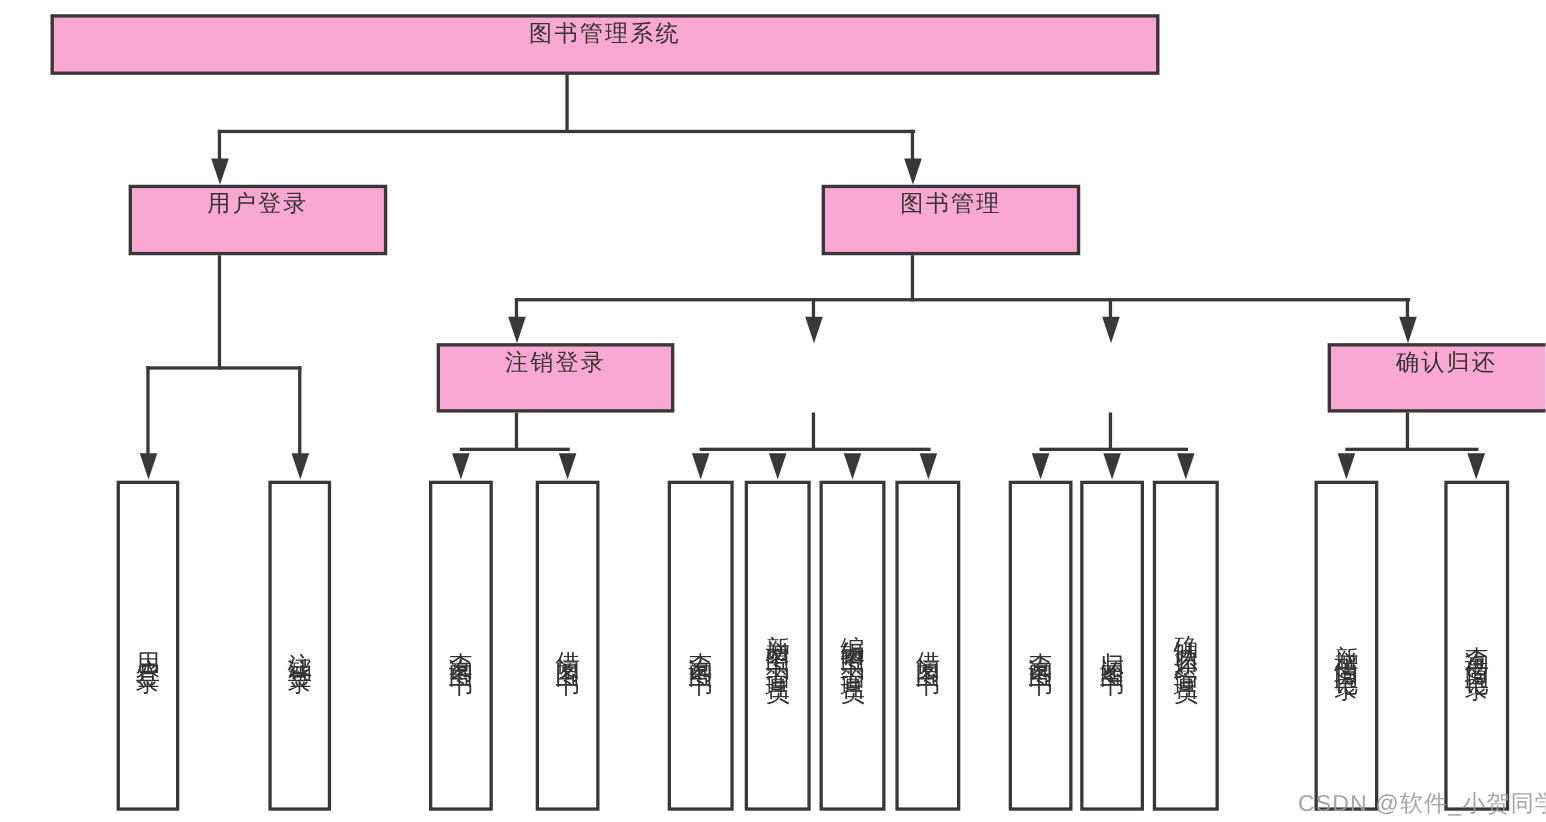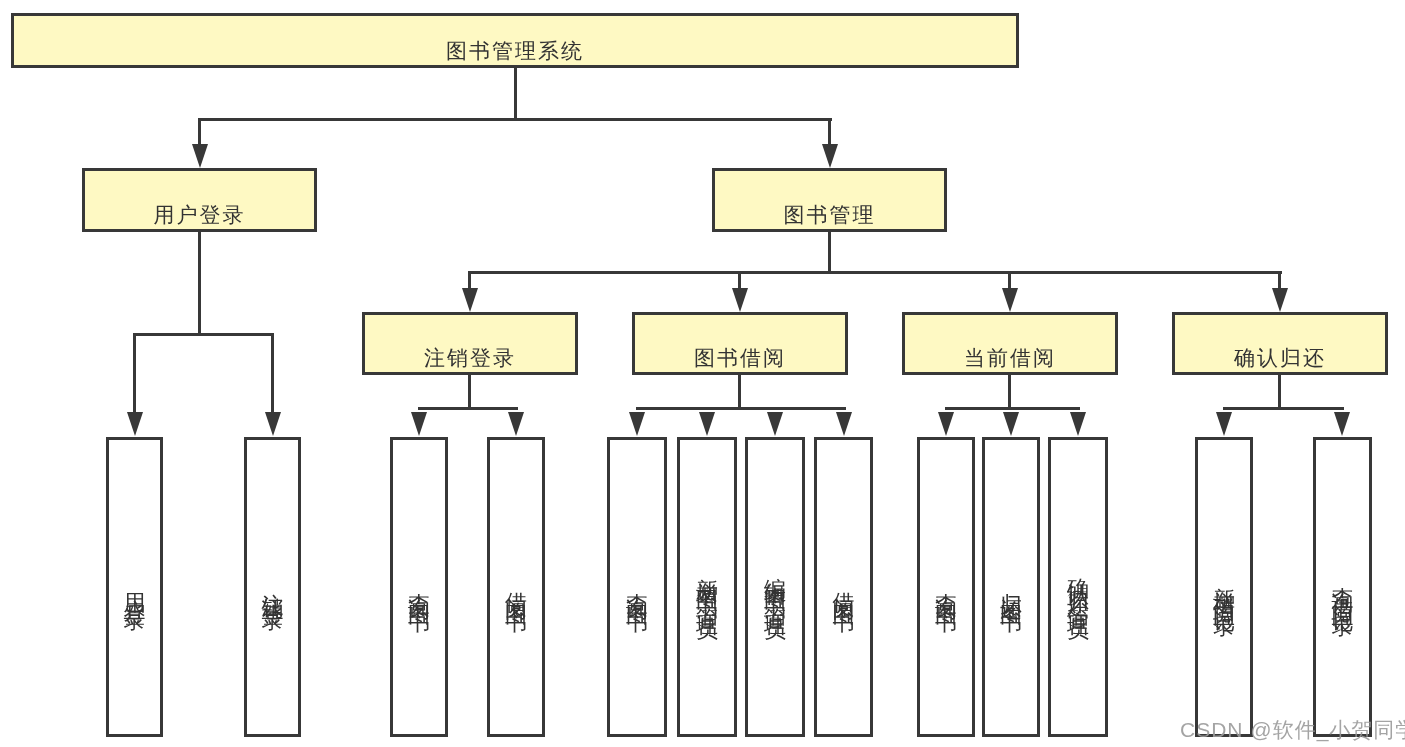--- a/index.html
+++ b/index.html
@@ -11,23 +11,23 @@
     background:var(--background);
     font-family:"Liberation Sans","DejaVu Sans",sans-serif;
     color:var(--text);
     position:relative;
     overflow:hidden;
   }
   .stage{position:absolute;inset:0;}
   .hbox{
     position:absolute;
     border:3px solid var(--line);
-    background:#fef9c3;
-    display:flex;align-items:flex-end;justify-content:center;
-    font-size:21px;letter-spacing:2px;color:var(--text);
+    background:#f9a8d4;
+    display:flex;align-items:flex-start;justify-content:center;
+    font-size:21px;letter-spacing:2px;color:var(--text);margin-left:35px;
   }
   .vbox{
     position:absolute;
     top:437px;height:300px;
     border:3px solid var(--line);
     background:#fff;
     display:flex;align-items:center;justify-content:center;
   }
   .vbox span{
     writing-mode:vertical-rl;
@@ -85,26 +85,20 @@
   <div class="arrow" style="left:462px;top:288px;"></div>
   <div class="line" style="left:738px;top:271px;width:3px;height:19px;"></div>
   <div class="arrow" style="left:732px;top:288px;"></div>
   <div class="line" style="left:1008px;top:271px;width:3px;height:19px;"></div>
   <div class="arrow" style="left:1002px;top:288px;"></div>
   <div class="line" style="left:1278px;top:271px;width:3px;height:19px;"></div>
   <div class="arrow" style="left:1272px;top:288px;"></div>
 
   <div class="hbox" style="left:362px;top:312px;width:216px;height:63px;">
     <span>注销登录</span>
-  </div>
-  <div class="hbox" style="left:632px;top:312px;width:216px;height:63px;">
-    <span>图书借阅</span>
-  </div>
-  <div class="hbox" style="left:902px;top:312px;width:216px;height:63px;">
-    <span>当前借阅</span>
   </div>
   <div class="hbox" style="left:1172px;top:312px;width:216px;height:63px;">
     <span>确认归还</span>
   </div>
 
   <div class="line" style="left:468px;top:375px;width:3px;height:35px;"></div>
   <div class="line" style="left:418px;top:407px;width:100px;height:3px;"></div>
   <div class="arrow" style="left:411px;top:412px;"></div>
   <div class="arrow" style="left:508px;top:412px;"></div>
 

